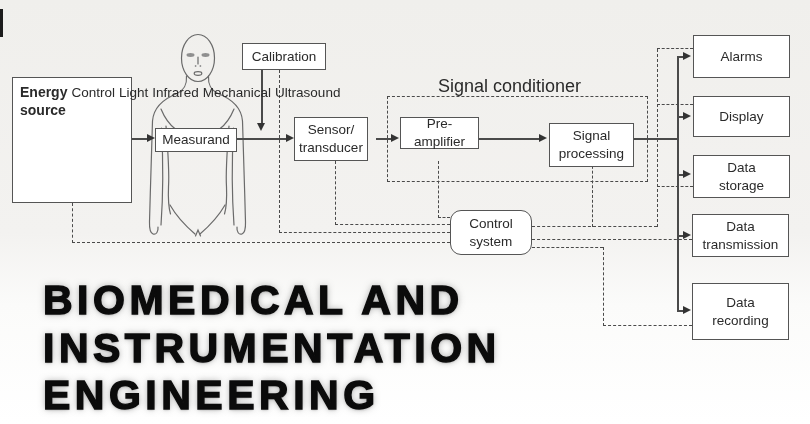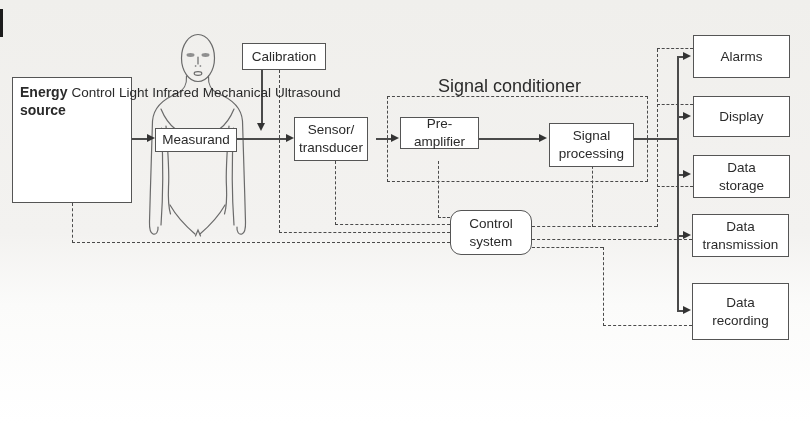--- a/index.html
+++ b/index.html
@@ -176,14 +176,19 @@
 
   <div class="bx" style="left:693px; top:155px; width:97px; height:43px;">Data
 storage</div>
 
   <div class="bx" style="left:692px; top:214px; width:97px; height:43px;">Data
 transmission</div>
 
   <div class="bx" style="left:692px; top:283px; width:97px; height:57px;">Data
 recording</div>
 
+  <div id="title">
+    <div>BIOMEDICAL AND</div>
+    <div>INSTRUMENTATION</div>
+    <div>ENGINEERING</div>
+  </div>
 
 </div>
 
 </body></html>

